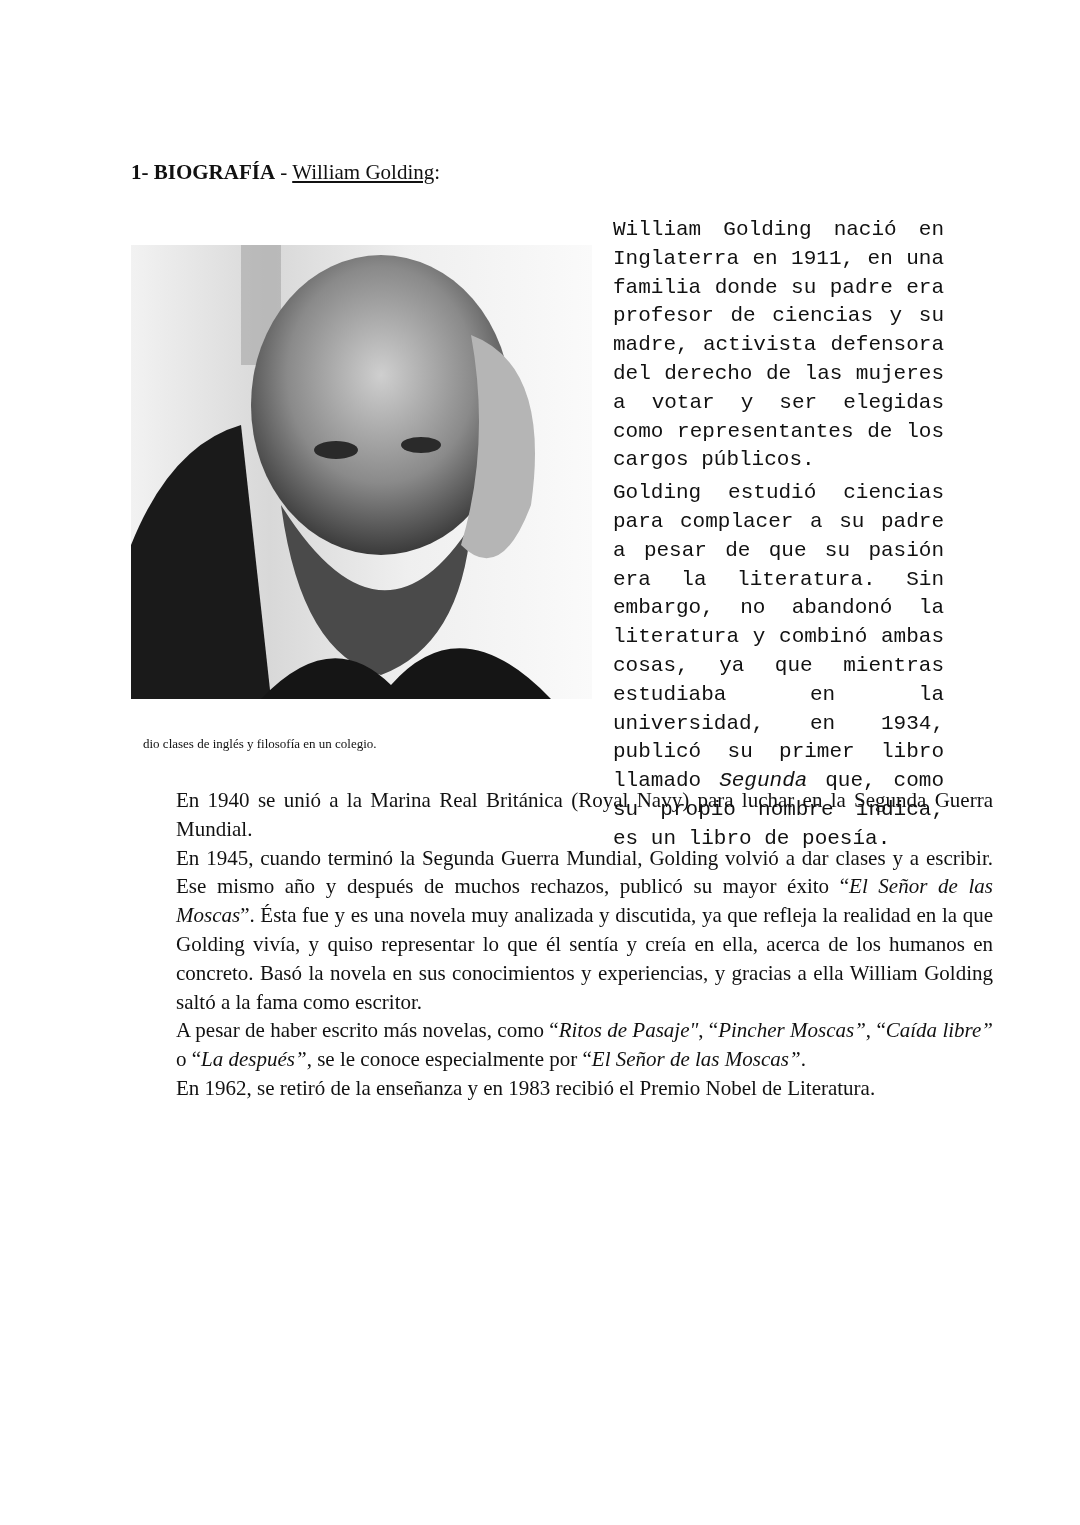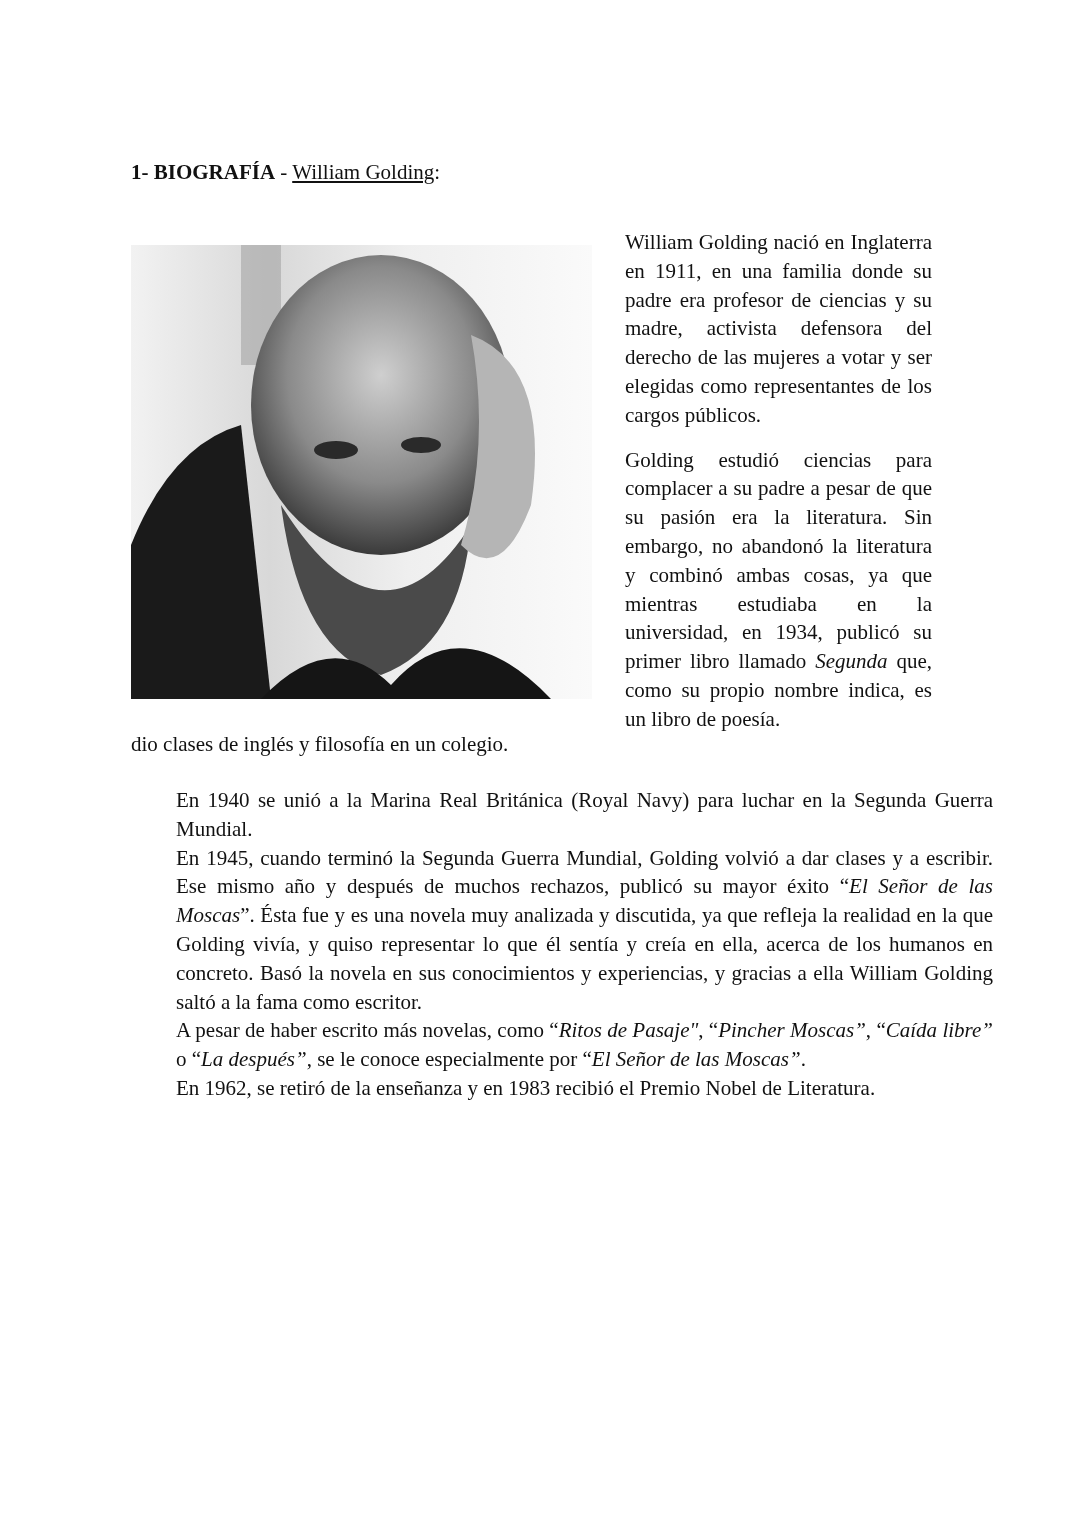--- a/index.html
+++ b/index.html
@@ -6,22 +6,22 @@
     body { width: 1080px; height: 1525px; position: relative; overflow: hidden;
       font-family: "Liberation Serif", "DejaVu Serif", serif; color: #111; }
     .heading { position: absolute; left: 131px; top: 158px; font-size: 21px; line-height: 28px; }
     .heading b { font-weight: bold; }
     .heading u { text-decoration: underline; }
     .photo { position: absolute; left: 131px; top: 245px; width: 461px; height: 454px;
       overflow: hidden; background: #fff; }
     .photo svg { display:block; }
     .col { position: absolute; left: 609px; top: 212px; width: 339px;
       font-size: 21px; line-height: 28.8px; text-align: justify; }
-    .col p { margin: 16px; }
-    .after { position: absolute; left: 131px; top: 730px; font-size: 21px; line-height: 28.8px; text-align: center; }
+    .col p { margin: 4px; font-family: Liberation Mono, monospace; }
+    .after { position: absolute; left: 143px; top: 730px; font-size: 13px; line-height: 28.8px; text-align: center; }
     .body { position: absolute; left: 131px; top: 786px; width: 817px;
       font-size: 21px; line-height: 28.8px; text-align: justify; margin-left: 45px; }
     .body p { margin: 0; }
     i { font-style: italic; }
   </style>
 </head>
 <body>
 
 <div class="heading"><b>1- BIOGRAFÍA</b><span> - </span><u>William Golding</u><span>:</span></div>
 

